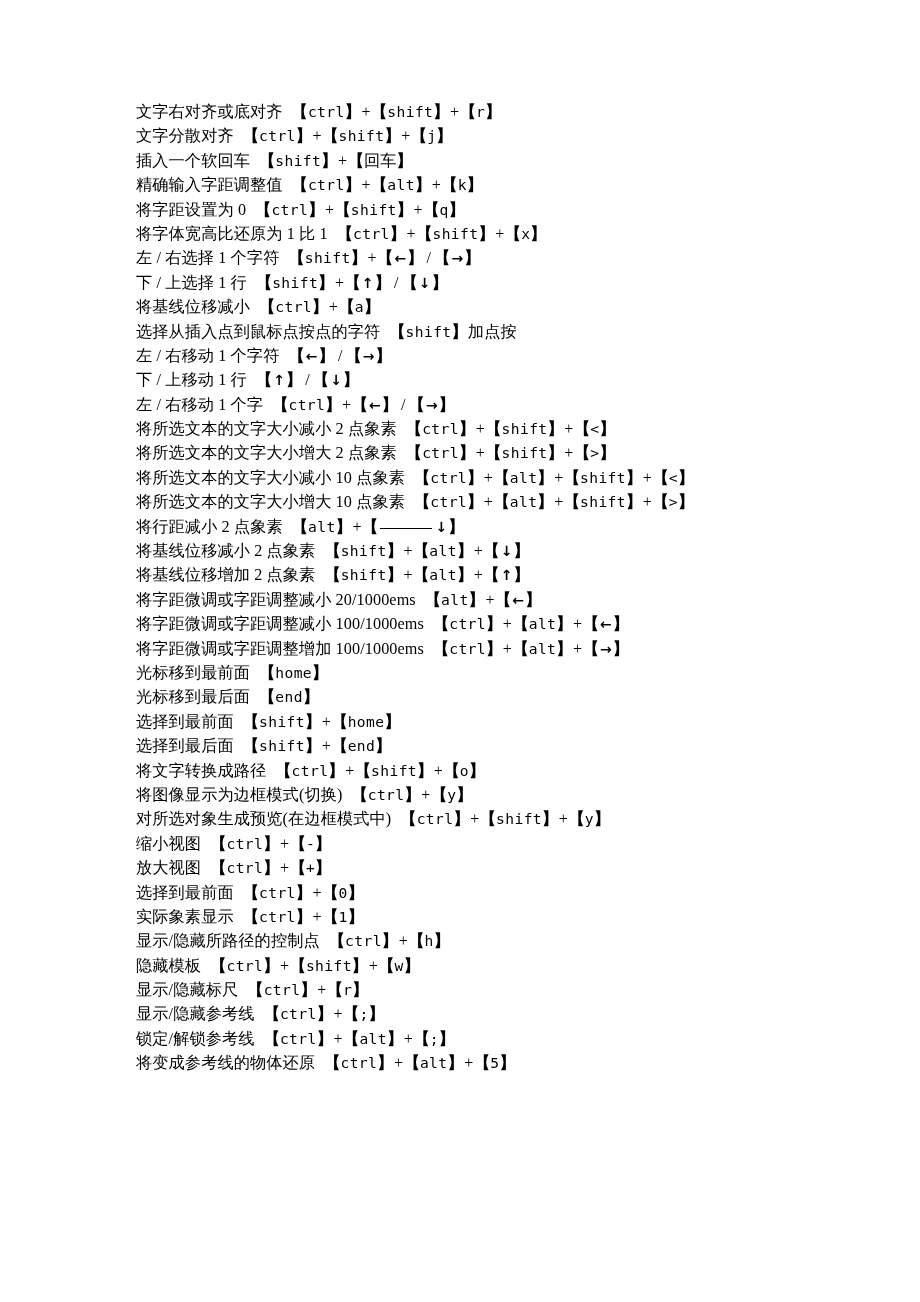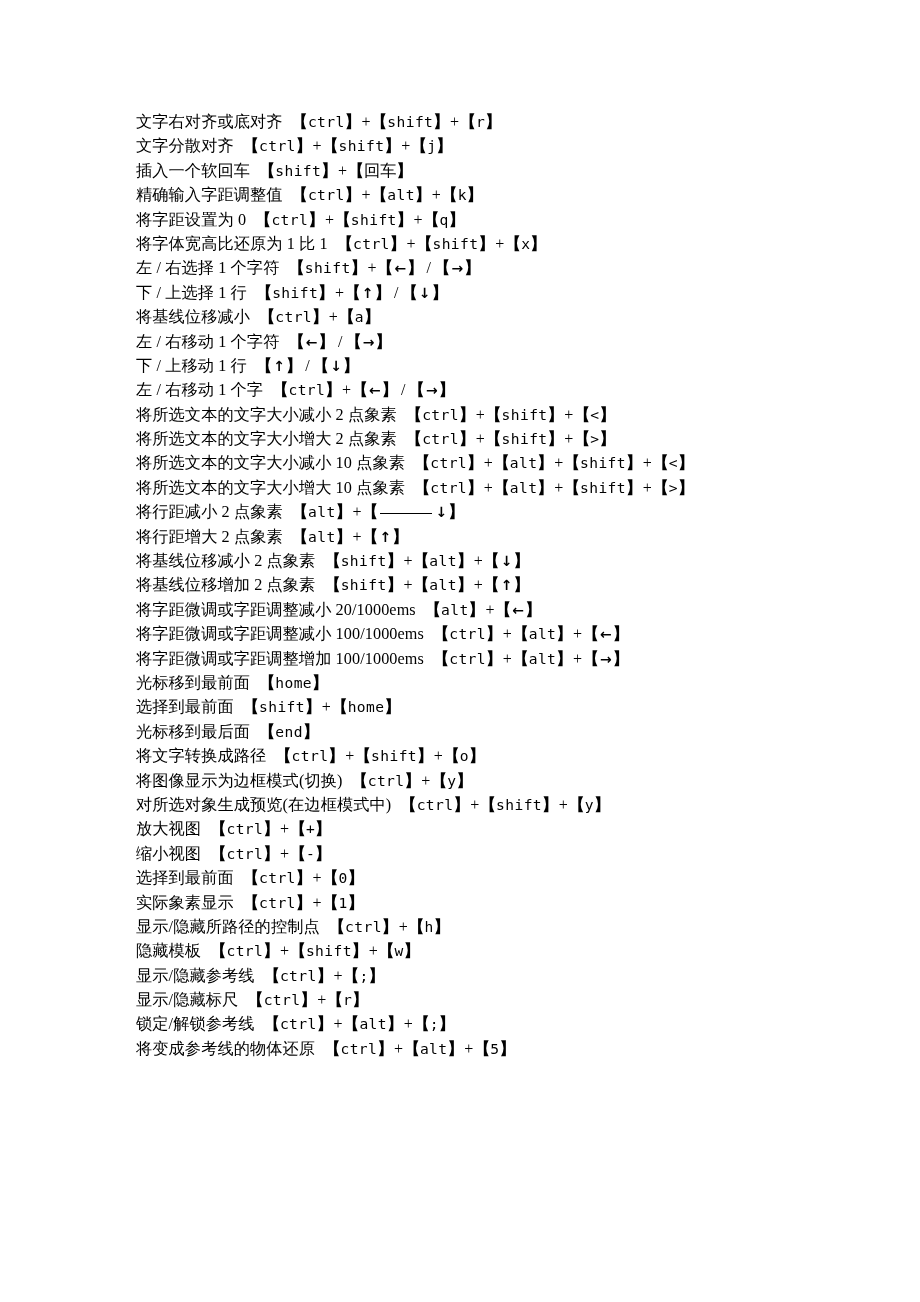--- a/index.html
+++ b/index.html
@@ -16,21 +16,21 @@
     position: relative;
     width: 920px;
     height: 1302px;
     background: #ffffff;
     overflow: hidden;
     box-sizing: border-box;
   }
   .content {
     position: absolute;
     left: 136px;
-    top: 110px;
+    top: 100px;
     width: 700px;
   }
   .line {
     display: block;
     white-space: nowrap;
     font-size: 16.5px;
     line-height: 24.4px;
     height: 24.4px;
     color: #000000;
     letter-spacing: 0.1px;
@@ -101,44 +101,45 @@
   <div class="content">
       <div class="line"><span><span class="desc">文字右对齐或底对齐</span></span><span class="gap"></span><span class="combo"><span><span class="br">【</span><span class="key">ctrl</span><span class="br">】</span></span><span class="plus">+</span><span><span class="br">【</span><span class="key">shift</span><span class="br">】</span></span><span class="plus">+</span><span><span class="br">【</span><span class="key">r</span><span class="br">】</span></span></span></div>
       <div class="line"><span><span class="desc">文字分散对齐</span></span><span class="gap"></span><span class="combo"><span><span class="br">【</span><span class="key">ctrl</span><span class="br">】</span></span><span class="plus">+</span><span><span class="br">【</span><span class="key">shift</span><span class="br">】</span></span><span class="plus">+</span><span><span class="br">【</span><span class="key">j</span><span class="br">】</span></span></span></div>
       <div class="line"><span><span class="desc">插入一个软回车</span></span><span class="gap"></span><span class="combo"><span><span class="br">【</span><span class="key">shift</span><span class="br">】</span></span><span class="plus">+</span><span><span class="br">【</span><span class="keycjk">回车</span><span class="br">】</span></span></span></div>
       <div class="line"><span><span class="desc">精确输入字距调整值</span></span><span class="gap"></span><span class="combo"><span><span class="br">【</span><span class="key">ctrl</span><span class="br">】</span></span><span class="plus">+</span><span><span class="br">【</span><span class="key">alt</span><span class="br">】</span></span><span class="plus">+</span><span><span class="br">【</span><span class="key">k</span><span class="br">】</span></span></span></div>
       <div class="line"><span><span class="desc">将字距设置为</span><span class="num"> 0</span></span><span class="gap"></span><span class="combo"><span><span class="br">【</span><span class="key">ctrl</span><span class="br">】</span></span><span class="plus">+</span><span><span class="br">【</span><span class="key">shift</span><span class="br">】</span></span><span class="plus">+</span><span><span class="br">【</span><span class="key">q</span><span class="br">】</span></span></span></div>
       <div class="line"><span><span class="desc">将字体宽高比还原为</span><span class="num"> 1 </span><span class="desc">比</span><span class="num"> 1</span></span><span class="gap"></span><span class="combo"><span><span class="br">【</span><span class="key">ctrl</span><span class="br">】</span></span><span class="plus">+</span><span><span class="br">【</span><span class="key">shift</span><span class="br">】</span></span><span class="plus">+</span><span><span class="br">【</span><span class="key">x</span><span class="br">】</span></span></span></div>
       <div class="line"><span><span class="desc">左</span><span class="num"> / </span><span class="desc">右选择</span><span class="num"> 1 </span><span class="desc">个字符</span></span><span class="gap"></span><span class="combo"><span><span class="br">【</span><span class="key">shift</span><span class="br">】</span></span><span class="plus">+</span><span><span class="br">【</span><span class="arrow">←</span><span class="br">】</span></span><span class="slash">/</span><span><span class="br">【</span><span class="arrow">→</span><span class="br">】</span></span></span></div>
       <div class="line"><span><span class="desc">下</span><span class="num"> / </span><span class="desc">上选择</span><span class="num"> 1 </span><span class="desc">行</span></span><span class="gap"></span><span class="combo"><span><span class="br">【</span><span class="key">shift</span><span class="br">】</span></span><span class="plus">+</span><span><span class="br">【</span><span class="arrow">↑</span><span class="br">】</span></span><span class="slash">/</span><span><span class="br">【</span><span class="arrow">↓</span><span class="br">】</span></span></span></div>
       <div class="line"><span><span class="desc">将基线位移减小</span></span><span class="gap"></span><span class="combo"><span><span class="br">【</span><span class="key">ctrl</span><span class="br">】</span></span><span class="plus">+</span><span><span class="br">【</span><span class="key">a</span><span class="br">】</span></span></span></div>
+      <div class="line"><span><span class="desc">选择从插入点到鼠标点按点的字符</span></span><span class="gap"></span><span class="combo"><span><span class="br">【</span><span class="key">shift</span><span class="br">】</span></span></span><span class="desc">加点按</span></div>
       <div class="line"><span><span class="desc">左</span><span class="num"> / </span><span class="desc">右移动</span><span class="num"> 1 </span><span class="desc">个字符</span></span><span class="gap"></span><span class="combo"><span><span class="br">【</span><span class="arrow">←</span><span class="br">】</span></span><span class="slash">/</span><span><span class="br">【</span><span class="arrow">→</span><span class="br">】</span></span></span></div>
       <div class="line"><span><span class="desc">下</span><span class="num"> / </span><span class="desc">上移动</span><span class="num"> 1 </span><span class="desc">行</span></span><span class="gap"></span><span class="combo"><span><span class="br">【</span><span class="arrow">↑</span><span class="br">】</span></span><span class="slash">/</span><span><span class="br">【</span><span class="arrow">↓</span><span class="br">】</span></span></span></div>
       <div class="line"><span><span class="desc">左</span><span class="num"> / </span><span class="desc">右移动</span><span class="num"> 1 </span><span class="desc">个字</span></span><span class="gap"></span><span class="combo"><span><span class="br">【</span><span class="key">ctrl</span><span class="br">】</span></span><span class="plus">+</span><span><span class="br">【</span><span class="arrow">←</span><span class="br">】</span></span><span class="slash">/</span><span><span class="br">【</span><span class="arrow">→</span><span class="br">】</span></span></span></div>
       <div class="line"><span><span class="desc">将所选文本的文字大小减小</span><span class="num"> 2 </span><span class="desc">点象素</span></span><span class="gap"></span><span class="combo"><span><span class="br">【</span><span class="key">ctrl</span><span class="br">】</span></span><span class="plus">+</span><span><span class="br">【</span><span class="key">shift</span><span class="br">】</span></span><span class="plus">+</span><span><span class="br">【</span><span class="key">&lt;</span><span class="br">】</span></span></span></div>
       <div class="line"><span><span class="desc">将所选文本的文字大小增大</span><span class="num"> 2 </span><span class="desc">点象素</span></span><span class="gap"></span><span class="combo"><span><span class="br">【</span><span class="key">ctrl</span><span class="br">】</span></span><span class="plus">+</span><span><span class="br">【</span><span class="key">shift</span><span class="br">】</span></span><span class="plus">+</span><span><span class="br">【</span><span class="key">&gt;</span><span class="br">】</span></span></span></div>
       <div class="line"><span><span class="desc">将所选文本的文字大小减小</span><span class="num"> 10 </span><span class="desc">点象素</span></span><span class="gap"></span><span class="combo"><span><span class="br">【</span><span class="key">ctrl</span><span class="br">】</span></span><span class="plus">+</span><span><span class="br">【</span><span class="key">alt</span><span class="br">】</span></span><span class="plus">+</span><span><span class="br">【</span><span class="key">shift</span><span class="br">】</span></span><span class="plus">+</span><span><span class="br">【</span><span class="key">&lt;</span><span class="br">】</span></span></span></div>
       <div class="line"><span><span class="desc">将所选文本的文字大小增大</span><span class="num"> 10 </span><span class="desc">点象素</span></span><span class="gap"></span><span class="combo"><span><span class="br">【</span><span class="key">ctrl</span><span class="br">】</span></span><span class="plus">+</span><span><span class="br">【</span><span class="key">alt</span><span class="br">】</span></span><span class="plus">+</span><span><span class="br">【</span><span class="key">shift</span><span class="br">】</span></span><span class="plus">+</span><span><span class="br">【</span><span class="key">&gt;</span><span class="br">】</span></span></span></div>
       <div class="line"><span><span class="desc">将行距减小</span><span class="num"> 2 </span><span class="desc">点象素</span></span><span class="gap"></span><span class="combo"><span><span class="br">【</span><span class="key">alt</span><span class="br">】</span></span><span class="plus">+</span><span><span class="br">【</span><span class="rule"></span><span class="arrow">↓</span><span class="br">】</span></span></span></div>
-      <div class="line"><span><span class="desc">将行距增大</span><span class="num"> 2 </span><span class="desc">点象素</span></span><span class="gap"></span><span class="combo"><span><span class="br">【</span><span class="key">alt</span><span class="br">】</span></span><span class="plus">+</span><span><span class="br">【</span><span class="arrow">↑</span><span class="br">】</span></span></span></div>
       <div class="line"><span><span class="desc">将基线位移减小</span><span class="num"> 2 </span><span class="desc">点象素</span></span><span class="gap"></span><span class="combo"><span><span class="br">【</span><span class="key">shift</span><span class="br">】</span></span><span class="plus">+</span><span><span class="br">【</span><span class="key">alt</span><span class="br">】</span></span><span class="plus">+</span><span><span class="br">【</span><span class="arrow">↓</span><span class="br">】</span></span></span></div>
       <div class="line"><span><span class="desc">将基线位移增加</span><span class="num"> 2 </span><span class="desc">点象素</span></span><span class="gap"></span><span class="combo"><span><span class="br">【</span><span class="key">shift</span><span class="br">】</span></span><span class="plus">+</span><span><span class="br">【</span><span class="key">alt</span><span class="br">】</span></span><span class="plus">+</span><span><span class="br">【</span><span class="arrow">↑</span><span class="br">】</span></span></span></div>
       <div class="line"><span><span class="desc">将字距微调或字距调整减小</span><span class="num"> 20/1000ems</span></span><span class="gap"></span><span class="combo"><span><span class="br">【</span><span class="key">alt</span><span class="br">】</span></span><span class="plus">+</span><span><span class="br">【</span><span class="arrow">←</span><span class="br">】</span></span></span></div>
       <div class="line"><span><span class="desc">将字距微调或字距调整减小</span><span class="num"> 100/1000ems</span></span><span class="gap"></span><span class="combo"><span><span class="br">【</span><span class="key">ctrl</span><span class="br">】</span></span><span class="plus">+</span><span><span class="br">【</span><span class="key">alt</span><span class="br">】</span></span><span class="plus">+</span><span><span class="br">【</span><span class="arrow">←</span><span class="br">】</span></span></span></div>
       <div class="line"><span><span class="desc">将字距微调或字距调整增加</span><span class="num"> 100/1000ems</span></span><span class="gap"></span><span class="combo"><span><span class="br">【</span><span class="key">ctrl</span><span class="br">】</span></span><span class="plus">+</span><span><span class="br">【</span><span class="key">alt</span><span class="br">】</span></span><span class="plus">+</span><span><span class="br">【</span><span class="arrow">→</span><span class="br">】</span></span></span></div>
       <div class="line"><span><span class="desc">光标移到最前面</span></span><span class="gap"></span><span class="combo"><span><span class="br">【</span><span class="key">home</span><span class="br">】</span></span></span></div>
+      <div class="line"><span><span class="desc">光标移到最后面</span></span><span class="gap"></span><span class="combo"><span><span class="br">【</span><span class="key">end</span><span class="br">】</span></span></span></div>
       <div class="line"><span><span class="desc">选择到最前面</span></span><span class="gap"></span><span class="combo"><span><span class="br">【</span><span class="key">shift</span><span class="br">】</span></span><span class="plus">+</span><span><span class="br">【</span><span class="key">home</span><span class="br">】</span></span></span></div>
-      <div class="line"><span><span class="desc">光标移到最后面</span></span><span class="gap"></span><span class="combo"><span><span class="br">【</span><span class="key">end</span><span class="br">】</span></span></span></div>
+      <div class="line"><span><span class="desc">选择到最后面</span></span><span class="gap"></span><span class="combo"><span><span class="br">【</span><span class="key">shift</span><span class="br">】</span></span><span class="plus">+</span><span><span class="br">【</span><span class="key">end</span><span class="br">】</span></span></span></div>
       <div class="line"><span><span class="desc">将文字转换成路径</span></span><span class="gap"></span><span class="combo"><span><span class="br">【</span><span class="key">ctrl</span><span class="br">】</span></span><span class="plus">+</span><span><span class="br">【</span><span class="key">shift</span><span class="br">】</span></span><span class="plus">+</span><span><span class="br">【</span><span class="key">o</span><span class="br">】</span></span></span></div>
       <div class="line"><span><span class="desc">将图像显示为边框模式</span><span class="num">(</span><span class="desc">切换</span><span class="num">)</span></span><span class="gap"></span><span class="combo"><span><span class="br">【</span><span class="key">ctrl</span><span class="br">】</span></span><span class="plus">+</span><span><span class="br">【</span><span class="key">y</span><span class="br">】</span></span></span></div>
       <div class="line"><span><span class="desc">对所选对象生成预览</span><span class="num">(</span><span class="desc">在边框模式中</span><span class="num">)</span></span><span class="gap"></span><span class="combo"><span><span class="br">【</span><span class="key">ctrl</span><span class="br">】</span></span><span class="plus">+</span><span><span class="br">【</span><span class="key">shift</span><span class="br">】</span></span><span class="plus">+</span><span><span class="br">【</span><span class="key">y</span><span class="br">】</span></span></span></div>
+      <div class="line"><span><span class="desc">缩小视图</span></span><span class="gap"></span><span class="combo"><span><span class="br">【</span><span class="key">ctrl</span><span class="br">】</span></span><span class="plus">+</span><span><span class="br">【</span><span class="key">-</span><span class="br">】</span></span></span></div>
       <div class="line"><span><span class="desc">放大视图</span></span><span class="gap"></span><span class="combo"><span><span class="br">【</span><span class="key">ctrl</span><span class="br">】</span></span><span class="plus">+</span><span><span class="br">【</span><span class="key">+</span><span class="br">】</span></span></span></div>
-      <div class="line"><span><span class="desc">缩小视图</span></span><span class="gap"></span><span class="combo"><span><span class="br">【</span><span class="key">ctrl</span><span class="br">】</span></span><span class="plus">+</span><span><span class="br">【</span><span class="key">-</span><span class="br">】</span></span></span></div>
       <div class="line"><span><span class="desc">选择到最前面</span></span><span class="gap"></span><span class="combo"><span><span class="br">【</span><span class="key">ctrl</span><span class="br">】</span></span><span class="plus">+</span><span><span class="br">【</span><span class="key">0</span><span class="br">】</span></span></span></div>
       <div class="line"><span><span class="desc">实际象素显示</span></span><span class="gap"></span><span class="combo"><span><span class="br">【</span><span class="key">ctrl</span><span class="br">】</span></span><span class="plus">+</span><span><span class="br">【</span><span class="key">1</span><span class="br">】</span></span></span></div>
       <div class="line"><span><span class="desc">显示</span><span class="num">/</span><span class="desc">隐藏所路径的控制点</span></span><span class="gap"></span><span class="combo"><span><span class="br">【</span><span class="key">ctrl</span><span class="br">】</span></span><span class="plus">+</span><span><span class="br">【</span><span class="key">h</span><span class="br">】</span></span></span></div>
       <div class="line"><span><span class="desc">隐藏模板</span></span><span class="gap"></span><span class="combo"><span><span class="br">【</span><span class="key">ctrl</span><span class="br">】</span></span><span class="plus">+</span><span><span class="br">【</span><span class="key">shift</span><span class="br">】</span></span><span class="plus">+</span><span><span class="br">【</span><span class="key">w</span><span class="br">】</span></span></span></div>
+      <div class="line"><span><span class="desc">显示</span><span class="num">/</span><span class="desc">隐藏标尺</span></span><span class="gap"></span><span class="combo"><span><span class="br">【</span><span class="key">ctrl</span><span class="br">】</span></span><span class="plus">+</span><span><span class="br">【</span><span class="key">r</span><span class="br">】</span></span></span></div>
       <div class="line"><span><span class="desc">显示</span><span class="num">/</span><span class="desc">隐藏参考线</span></span><span class="gap"></span><span class="combo"><span><span class="br">【</span><span class="key">ctrl</span><span class="br">】</span></span><span class="plus">+</span><span><span class="br">【</span><span class="key">;</span><span class="br">】</span></span></span></div>
-      <div class="line"><span><span class="desc">显示</span><span class="num">/</span><span class="desc">隐藏标尺</span></span><span class="gap"></span><span class="combo"><span><span class="br">【</span><span class="key">ctrl</span><span class="br">】</span></span><span class="plus">+</span><span><span class="br">【</span><span class="key">r</span><span class="br">】</span></span></span></div>
       <div class="line"><span><span class="desc">锁定</span><span class="num">/</span><span class="desc">解锁参考线</span></span><span class="gap"></span><span class="combo"><span><span class="br">【</span><span class="key">ctrl</span><span class="br">】</span></span><span class="plus">+</span><span><span class="br">【</span><span class="key">alt</span><span class="br">】</span></span><span class="plus">+</span><span><span class="br">【</span><span class="key">;</span><span class="br">】</span></span></span></div>
       <div class="line"><span><span class="desc">将变成参考线的物体还原</span></span><span class="gap"></span><span class="combo"><span><span class="br">【</span><span class="key">ctrl</span><span class="br">】</span></span><span class="plus">+</span><span><span class="br">【</span><span class="key">alt</span><span class="br">】</span></span><span class="plus">+</span><span><span class="br">【</span><span class="key">5</span><span class="br">】</span></span></span></div>
     </div>
 </div>
 
 </body></html>

